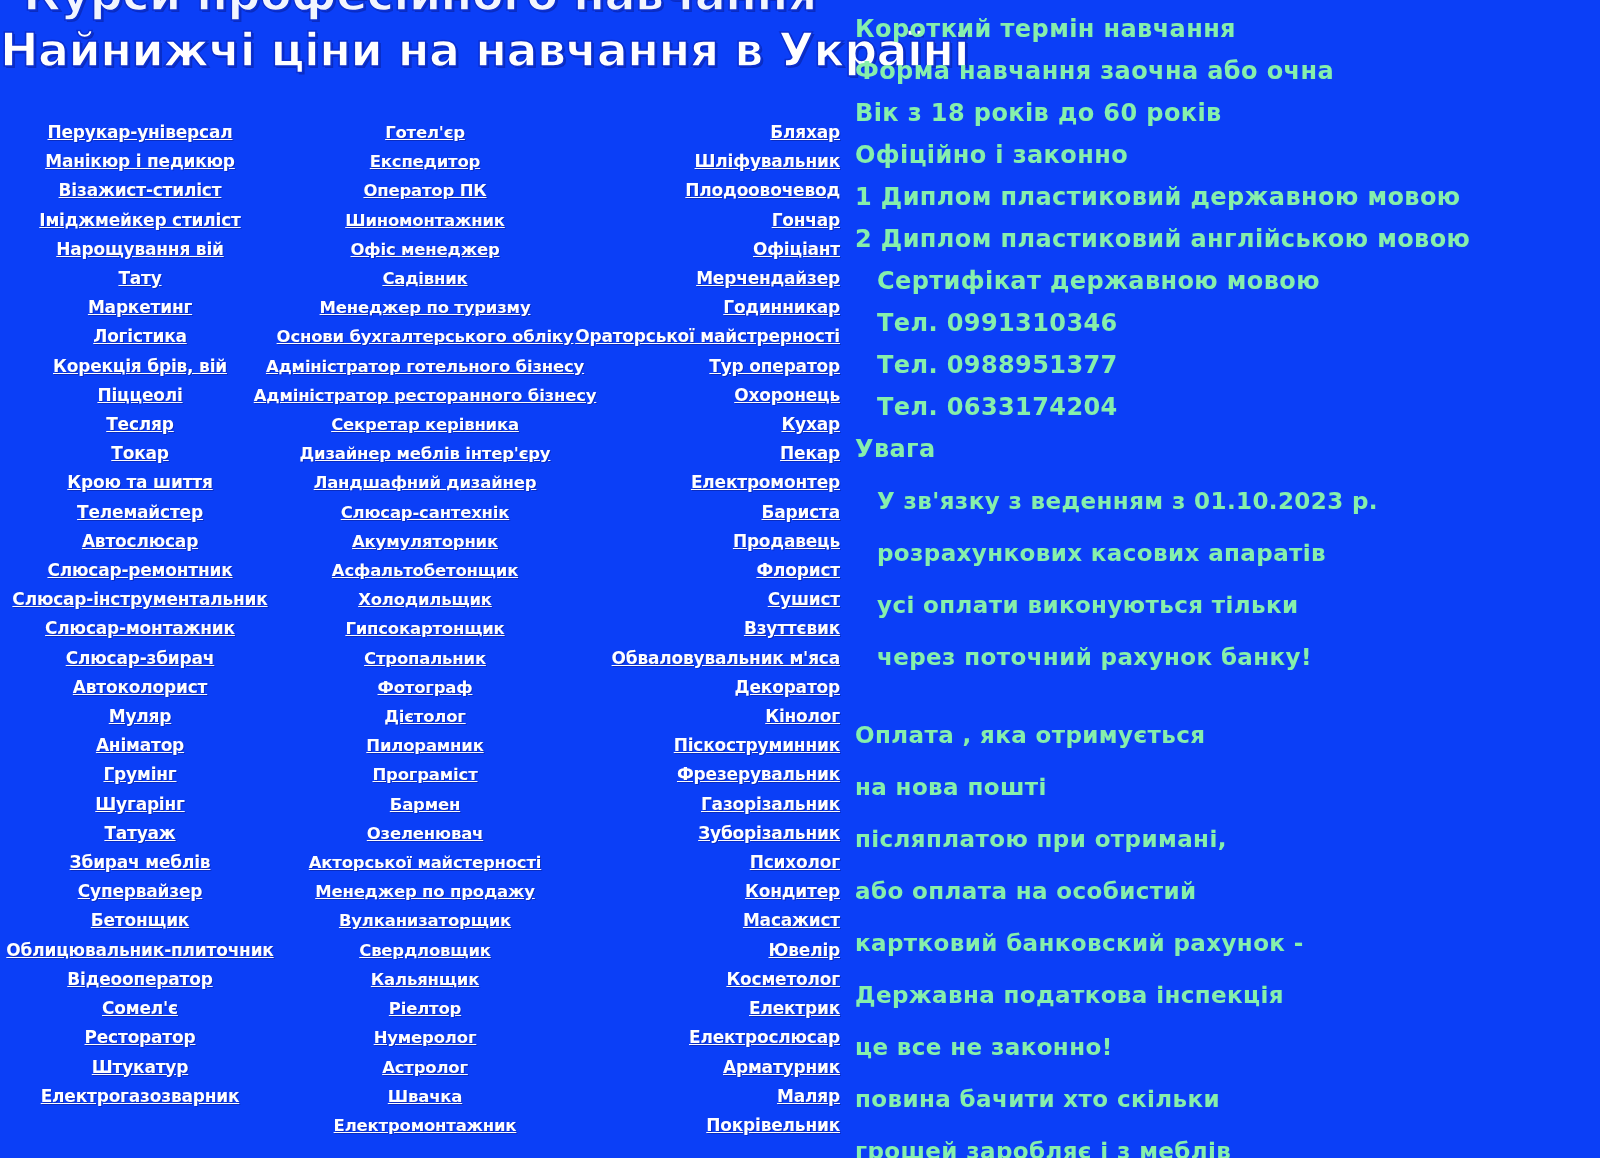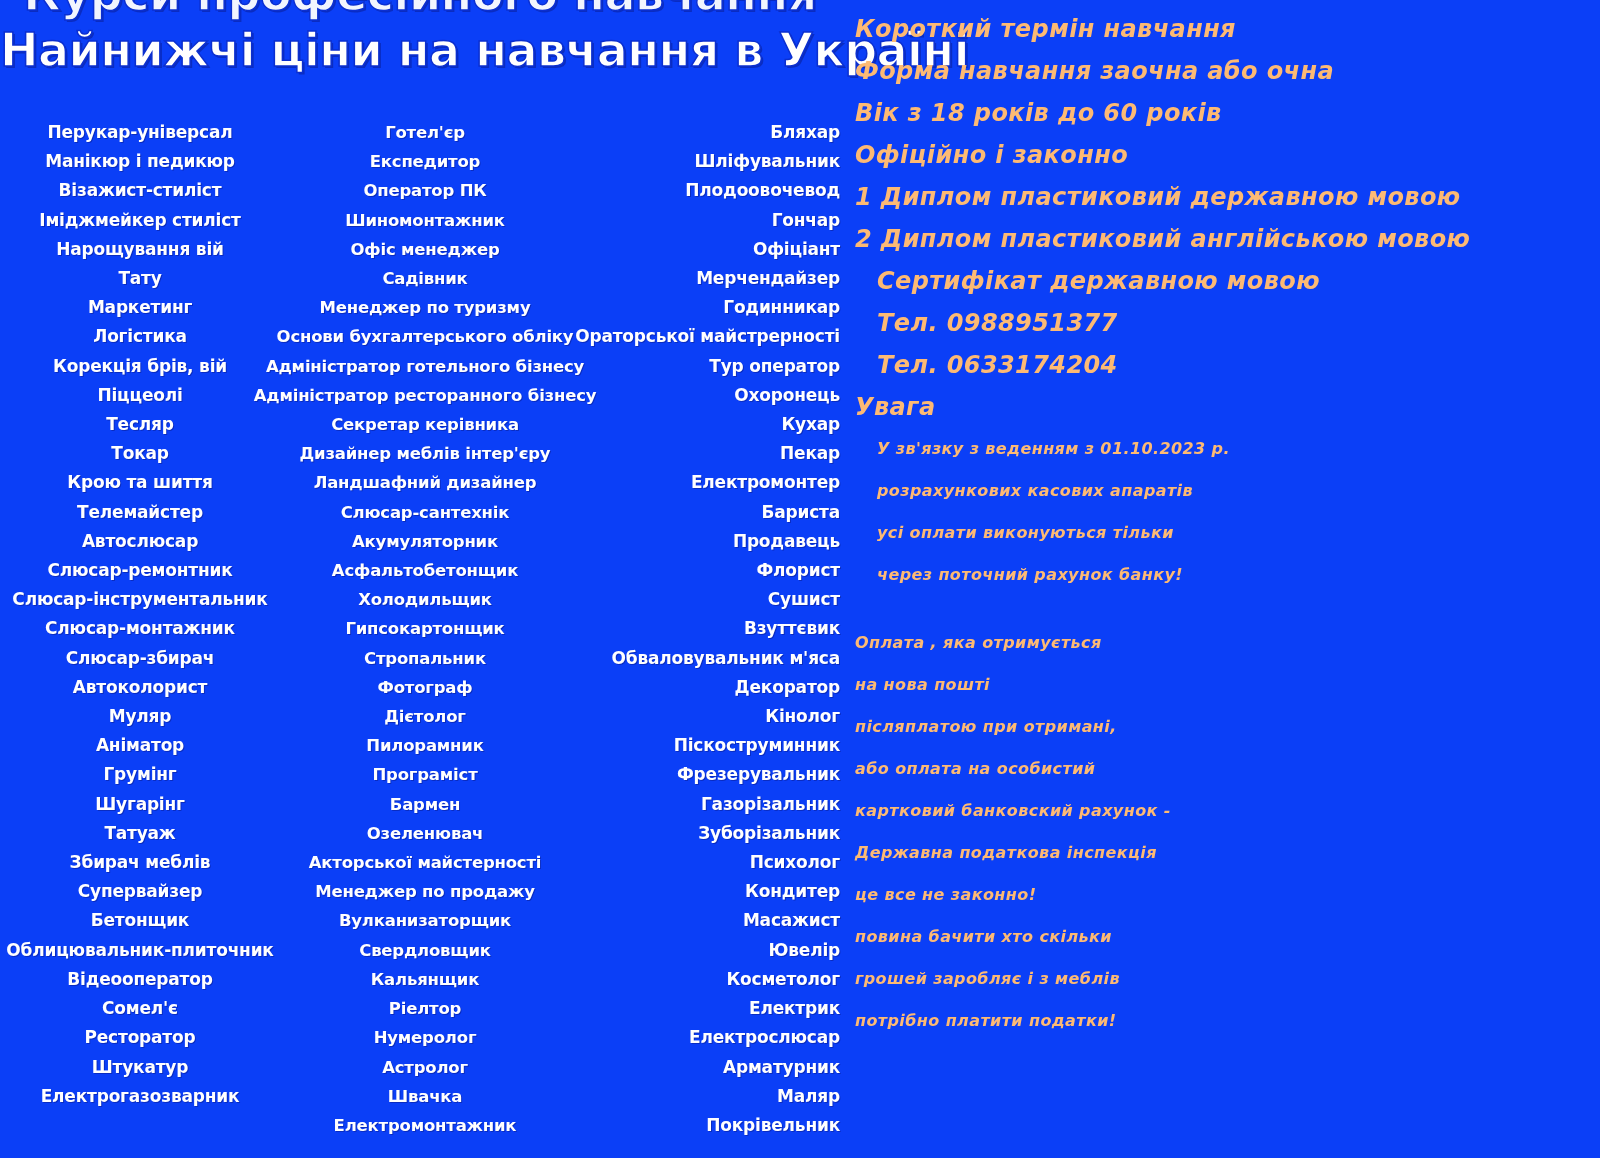--- a/index.html
+++ b/index.html
@@ -43,20 +43,21 @@
     top: 118px;
     width: 840px;
     display: flex;
     flex-direction: row;
     align-items: flex-start;
   }
   .col {
     display: flex;
     flex-direction: column;
     align-items: center;
+    text-decoration: underline;
   }
   .col-1 { width: 280px; }
   .col-2 { width: 290px; text-align: center; }
   .col-3 { width: 270px; align-items: flex-end; }
   .item {
     font-family: "DejaVu Sans", sans-serif;
     font-weight: bold;
     font-size: 17px;
     line-height: 29.2px;
     color: #ffffff;
@@ -72,28 +73,27 @@
     position: absolute;
     left: 855px;
     top: 8px;
     width: 740px;
   }
   .rline {
     font-family: "DejaVu Sans", sans-serif;
     font-weight: bold;
     font-size: 24px;
     line-height: 42px;
-    color: #fdba74;
+    color: #86efac;
     white-space: nowrap;
     letter-spacing: 0.4px;
-    font-style: italic;
   }
   .rline.indent { padding-left: 22px; }
   .rline.center { text-align: left; padding-right: 160px; }
-  .rline.small { font-size: 16px; }
+  .rline.small { font-size: 23px; margin-top: 10px; }
   .gap { height: 26px; }
 </style>
 </head>
 <body>
 
 <div class="page">
 
   <div class="headline">
     <span class="l1">Курси професійного навчання</span>
     <span class="l2">Найнижчі ціни на навчання в Україні</span>
@@ -216,20 +216,21 @@
     <div id="info-lines">
         <div class="rline">Короткий термін навчання</div>
         <div class="rline">Форма навчання заочна або очна</div>
         <div class="rline">Вік з 18 років до 60 років</div>
         <div class="rline">Офіційно і законно</div>
         <div class="rline">1 Диплом пластиковий державною мовою</div>
         <div class="rline">2 Диплом пластиковий англійською мовою</div>
       </div>
     <div class="rline indent">Сертифікат державною мовою</div>
     <div id="phone-list">
+        <div class="rline indent">Тел. 0991310346</div>
         <div class="rline indent">Тел. 0988951377</div>
         <div class="rline indent">Тел. 0633174204</div>
       </div>
     <div class="rline center">Увага</div>
     <div id="notice-block">
         <div class="rline indent small">У зв'язку з веденням з 01.10.2023 р.</div>
         <div class="rline indent small">розрахункових касових апаратів</div>
         <div class="rline indent small">усі оплати виконуються тільки</div>
         <div class="rline indent small">через поточний рахунок банку!</div>
       </div>

